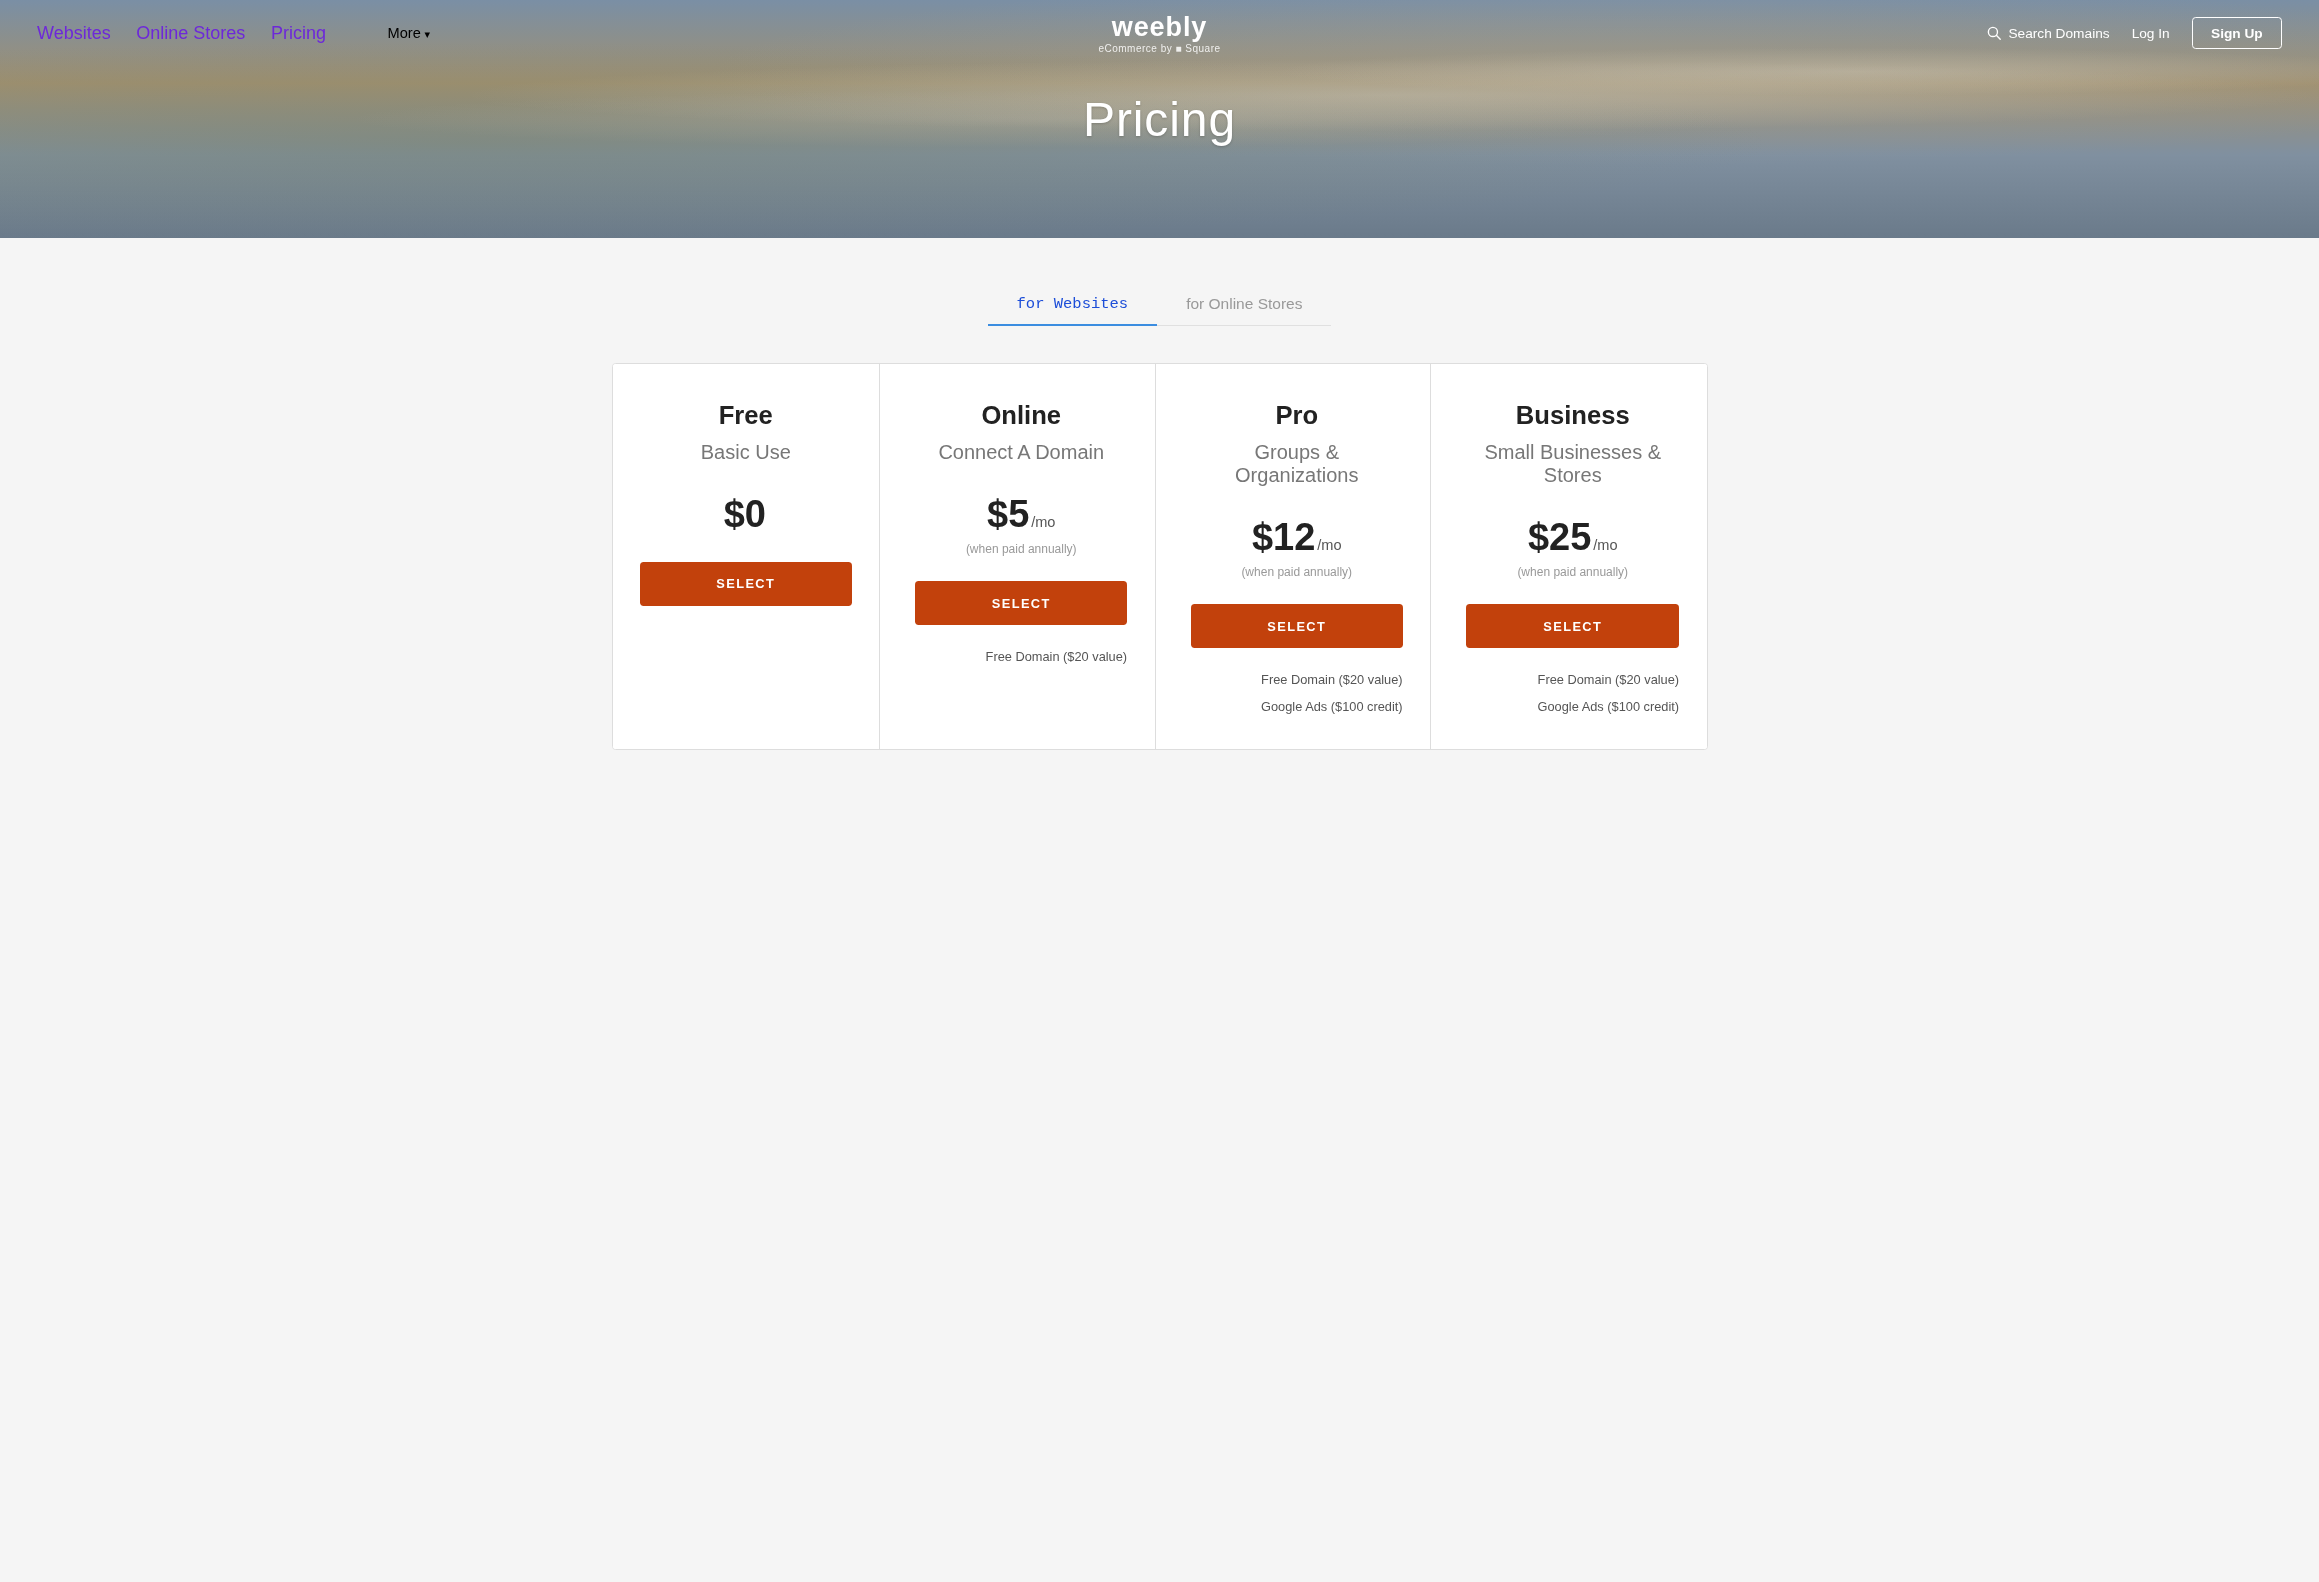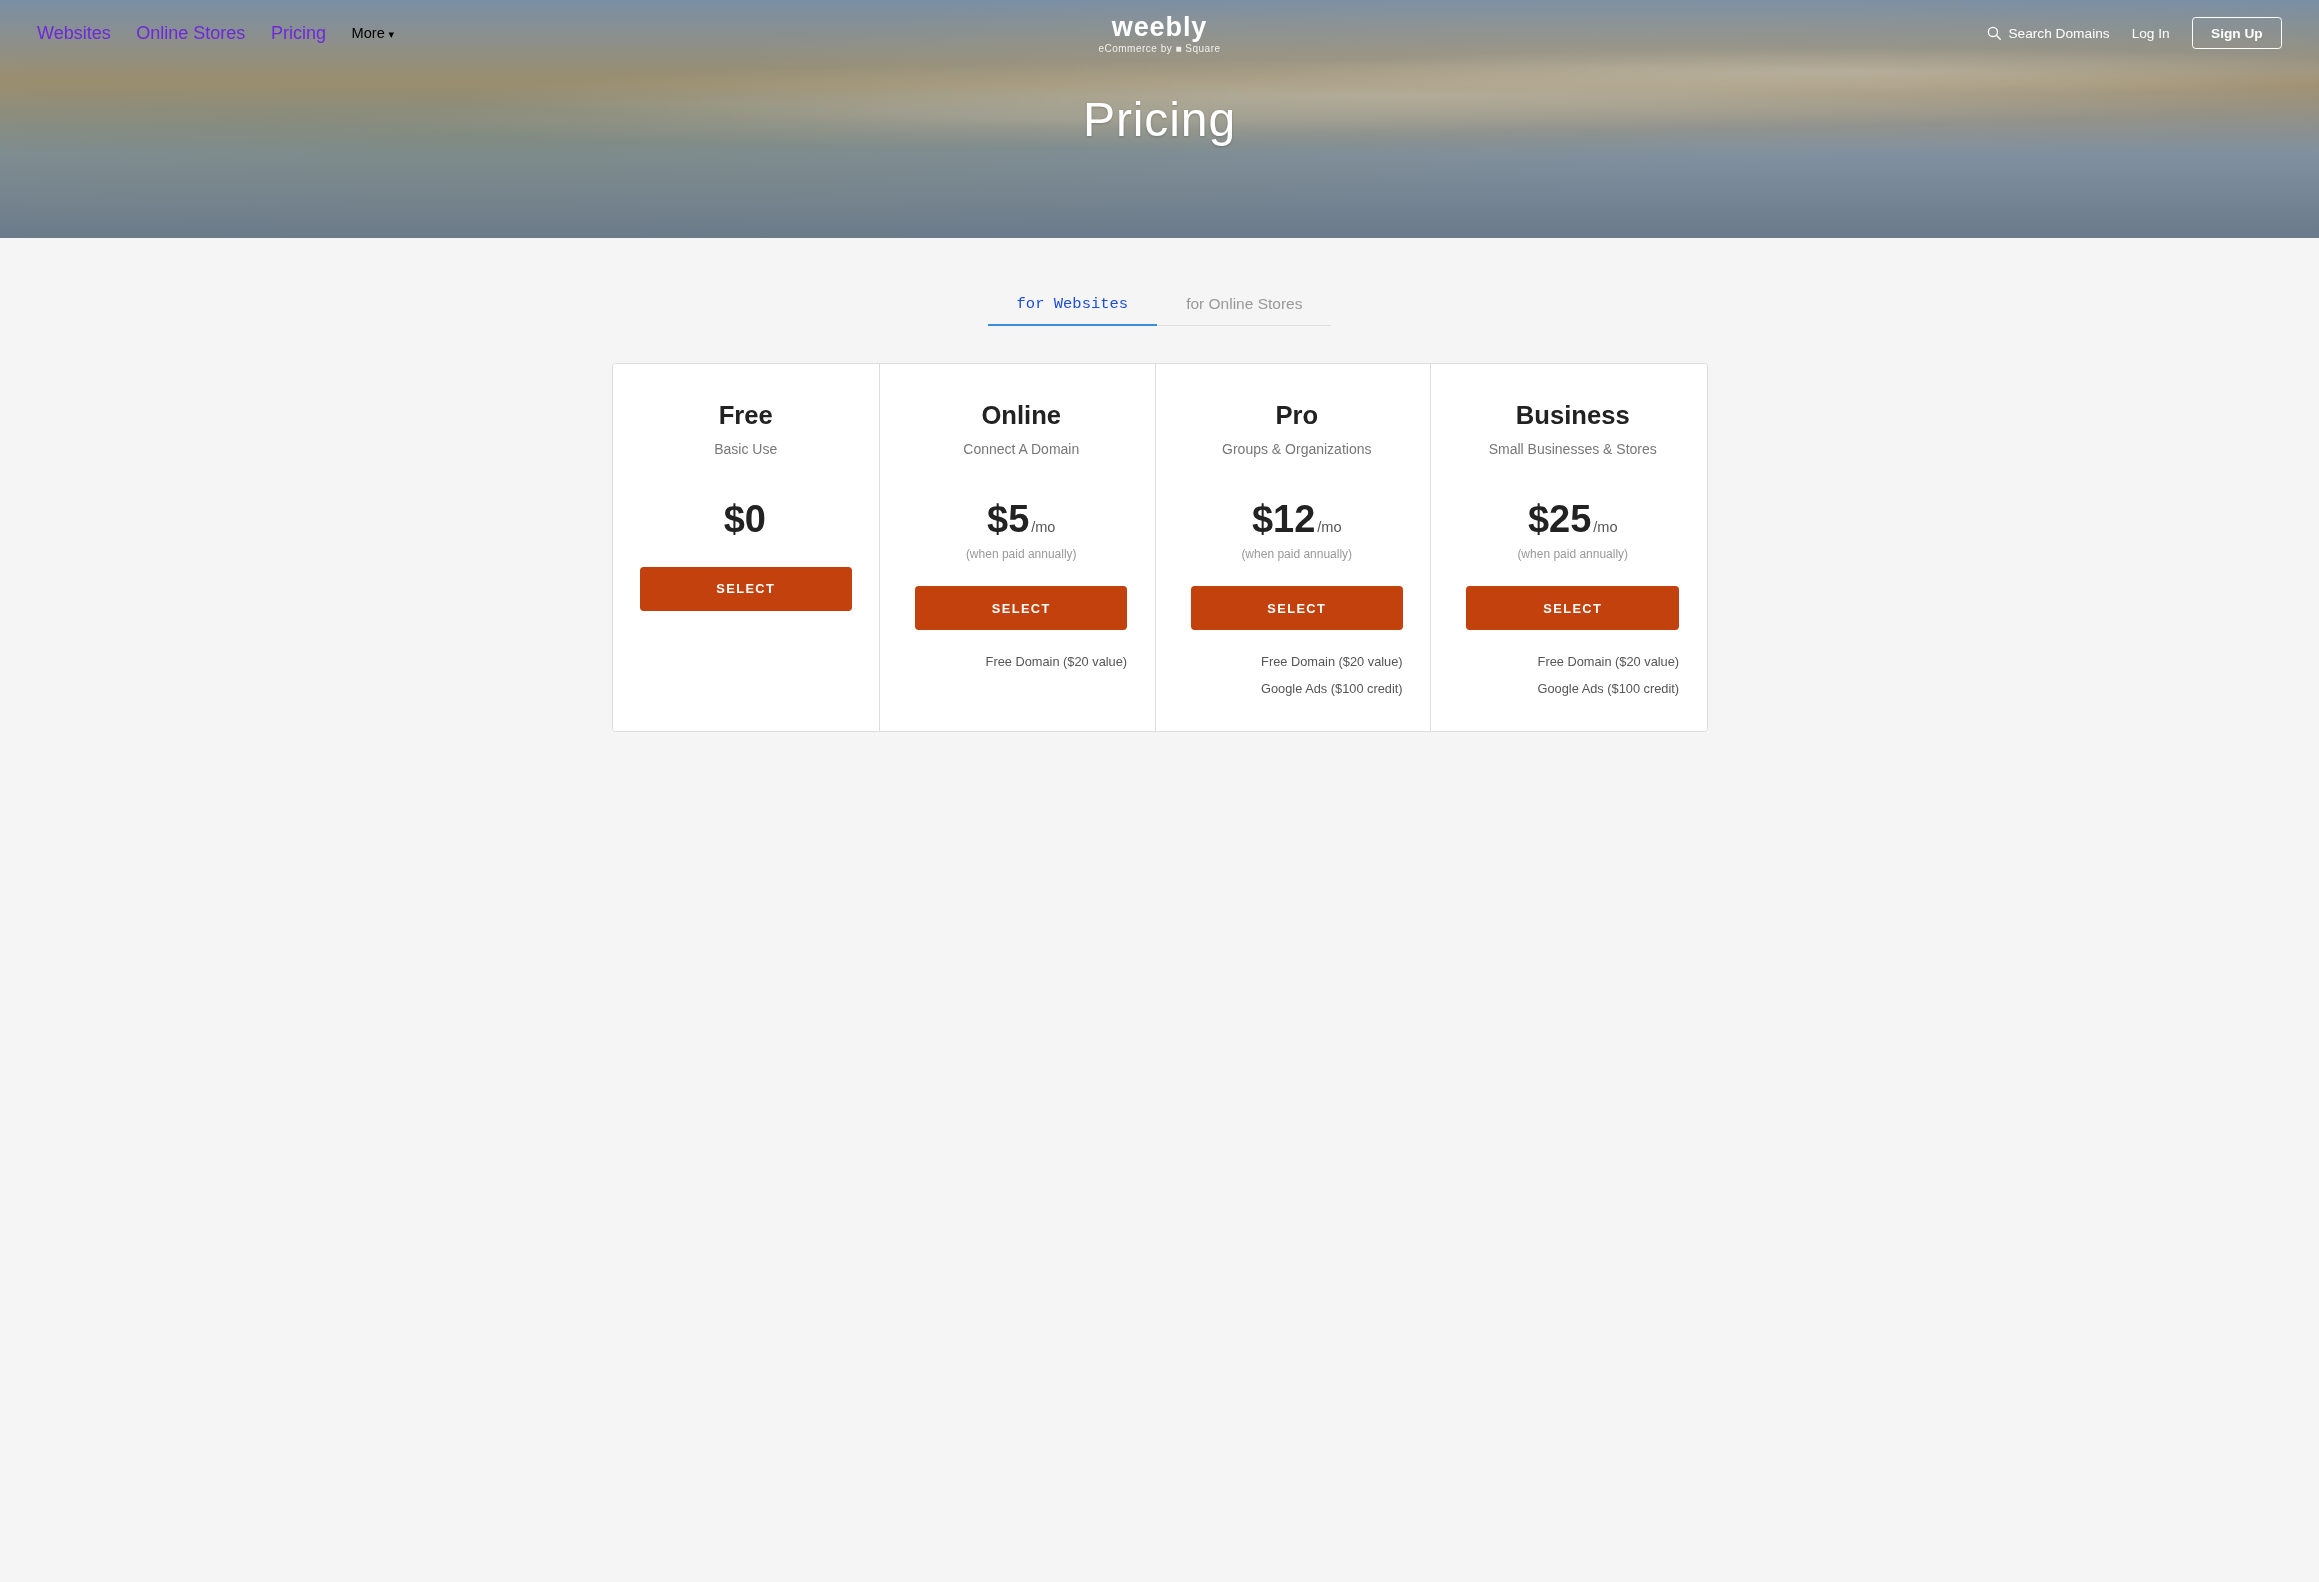--- a/index.html
+++ b/index.html
@@ -16,21 +16,21 @@
       height: 66px;
       z-index: 10;
     }
     .nav-left { display: flex; align-items: center; gap: 25.6px; }
     .nav-left a {
       color: #6d28d9;
       text-decoration: none;
       font-size: 18px;
       font-weight: 400;
     }
-    .nav-more { display: flex; align-items: flex-end; gap: 3.7px; }
+    .nav-more { display: flex; align-items: flex-end; gap: 3.7px; margin-left: 36px; }
     .nav-logo { text-align: center; position: absolute; left: 50%; transform: translateX(-50%); }
     .nav-logo .brand { color: #fff; font-size: 27px; font-weight: 700; letter-spacing: 0.9px; }
     .nav-logo .sub { color: rgba(255,255,255,0.85); font-size: 10px; letter-spacing: 0.5px; }
     .nav-right { display: flex; align-items: center; gap: 22px; }
     .nav-search { display: flex; align-items: center; gap: 7px; color: #fff; font-size: 13.7px; cursor: pointer; }
     .nav-login { color: #fff; text-decoration: none; font-size: 13.7px; }
     .nav-signup {
       color: #fff;
       border: 1.8px solid #fff;
       border-radius: 3.7px;
@@ -129,23 +129,23 @@
     }
     .plan-card:last-child { border-right: none; }
 
     .plan-name {
       font-size: 25.6px;
       font-weight: 600;
       color: #222;
       margin-bottom: 11px;
     }
     .plan-tagline {
-      font-size: 14px;
+      font-size: 20px;
       color: #777;
-      margin-bottom: 41px;
+      margin-bottom: 29px;
     }
     .plan-price {
       display: flex;
       align-items: baseline;
       justify-content: center;
       gap: 1.8px;
       margin-bottom: 5.5px;
     }
     .price-amount {
       font-size: 38px;

